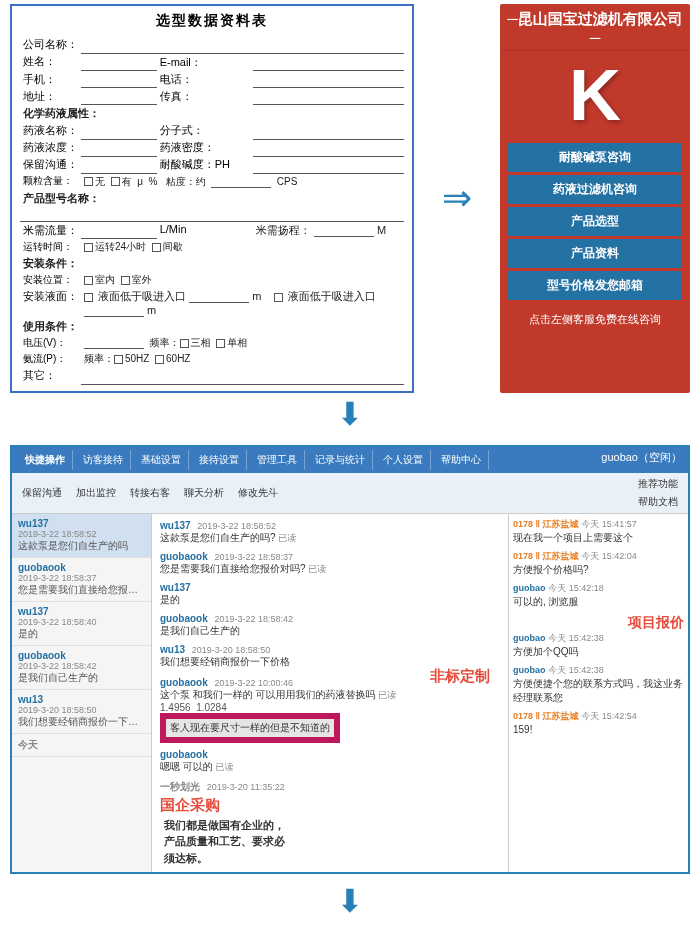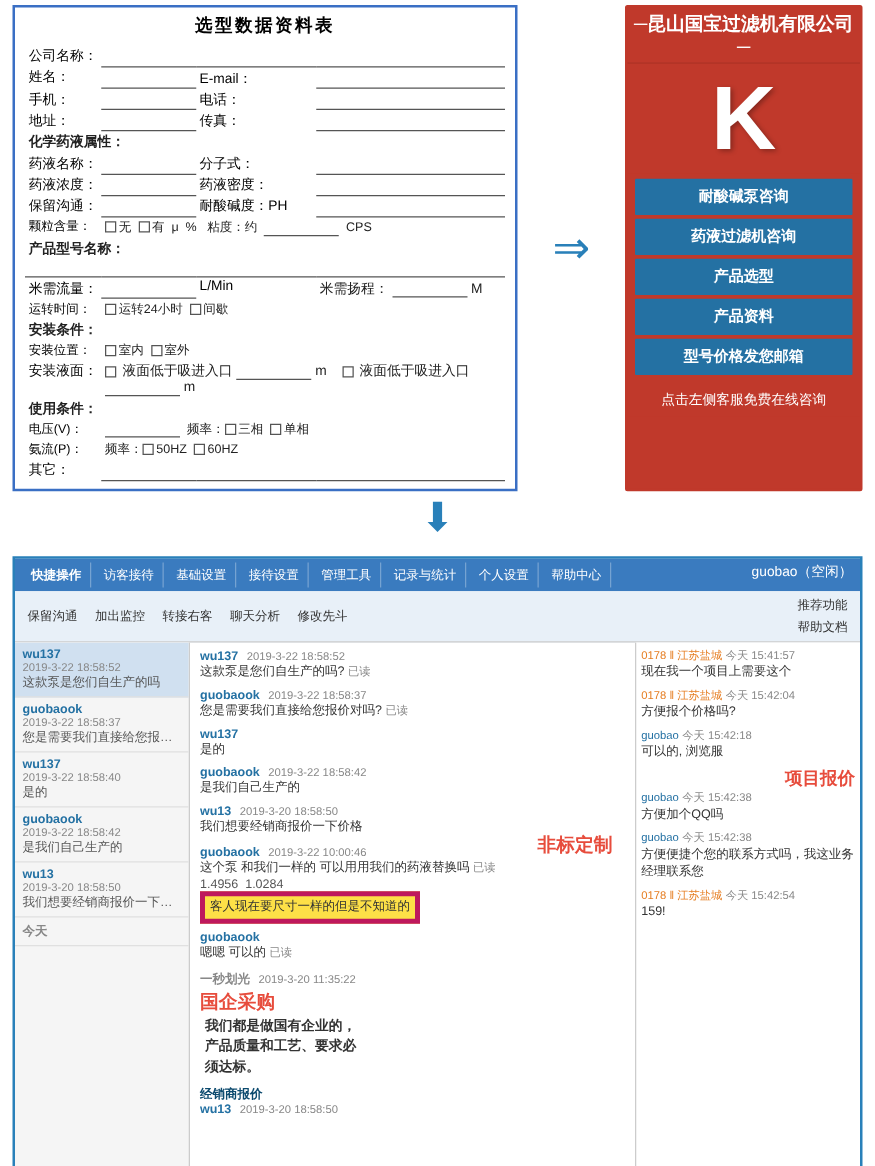--- a/index.html
+++ b/index.html
@@ -171,21 +171,21 @@
     .chat-toolbar-btn {
       font-size: 10px;
       color: #333;
       padding: 2px 6px;
       cursor: pointer;
       border-radius: 2px;
     }
 
     .chat-body {
       display: flex;
-      height: 420px;
+      height: 358px;
     }
 
     
     .conv-list {
       width: 140px;
       border-right: 1px solid #ccc;
       overflow-y: auto;
       background: #f5f5f5;
     }
     .conv-item {
@@ -214,39 +214,39 @@
       position: relative;
     }
     .msg-block {
       margin-bottom: 6px;
       font-size: 10px;
     }
     .msg-sender { color: #2471a3; font-weight: bold; }
     .msg-time { color: #888; font-size: 9px; margin-left: 4px; }
     .msg-text { color: #333; margin-left: 0; line-height: 1.4; }
     .msg-text.highlight-red {
-      background: #fde047;
-      border: 4px solid #be185d;
+      background: #e5e5e5;
+      border: 6px solid #be185d;
       padding: 2px 4px;
       display: inline-block;
     }
 
     
     .chat-right {
       width: 180px;
       border-left: 1px solid #ccc;
       background: #fff;
       overflow-y: auto;
       padding: 4px;
     }
     .right-msg {
       margin-bottom: 5px;
       font-size: 10px;
     }
-    .right-sender { color: #e67e22; font-weight: normal; font-size: 9px; }
+    .right-sender { color: #e67e22; font-weight: bold; font-size: 9px; }
     .right-sender.blue { color: #2471a3; }
     .right-time { color: #888; font-size: 9px; }
     .right-text { color: #333; font-size: 10px; line-height: 1.4; }
     .right-annotation {
       color: #e74c3c;
       font-size: 14px;
       font-weight: bold;
       text-align: right;
     }
 

